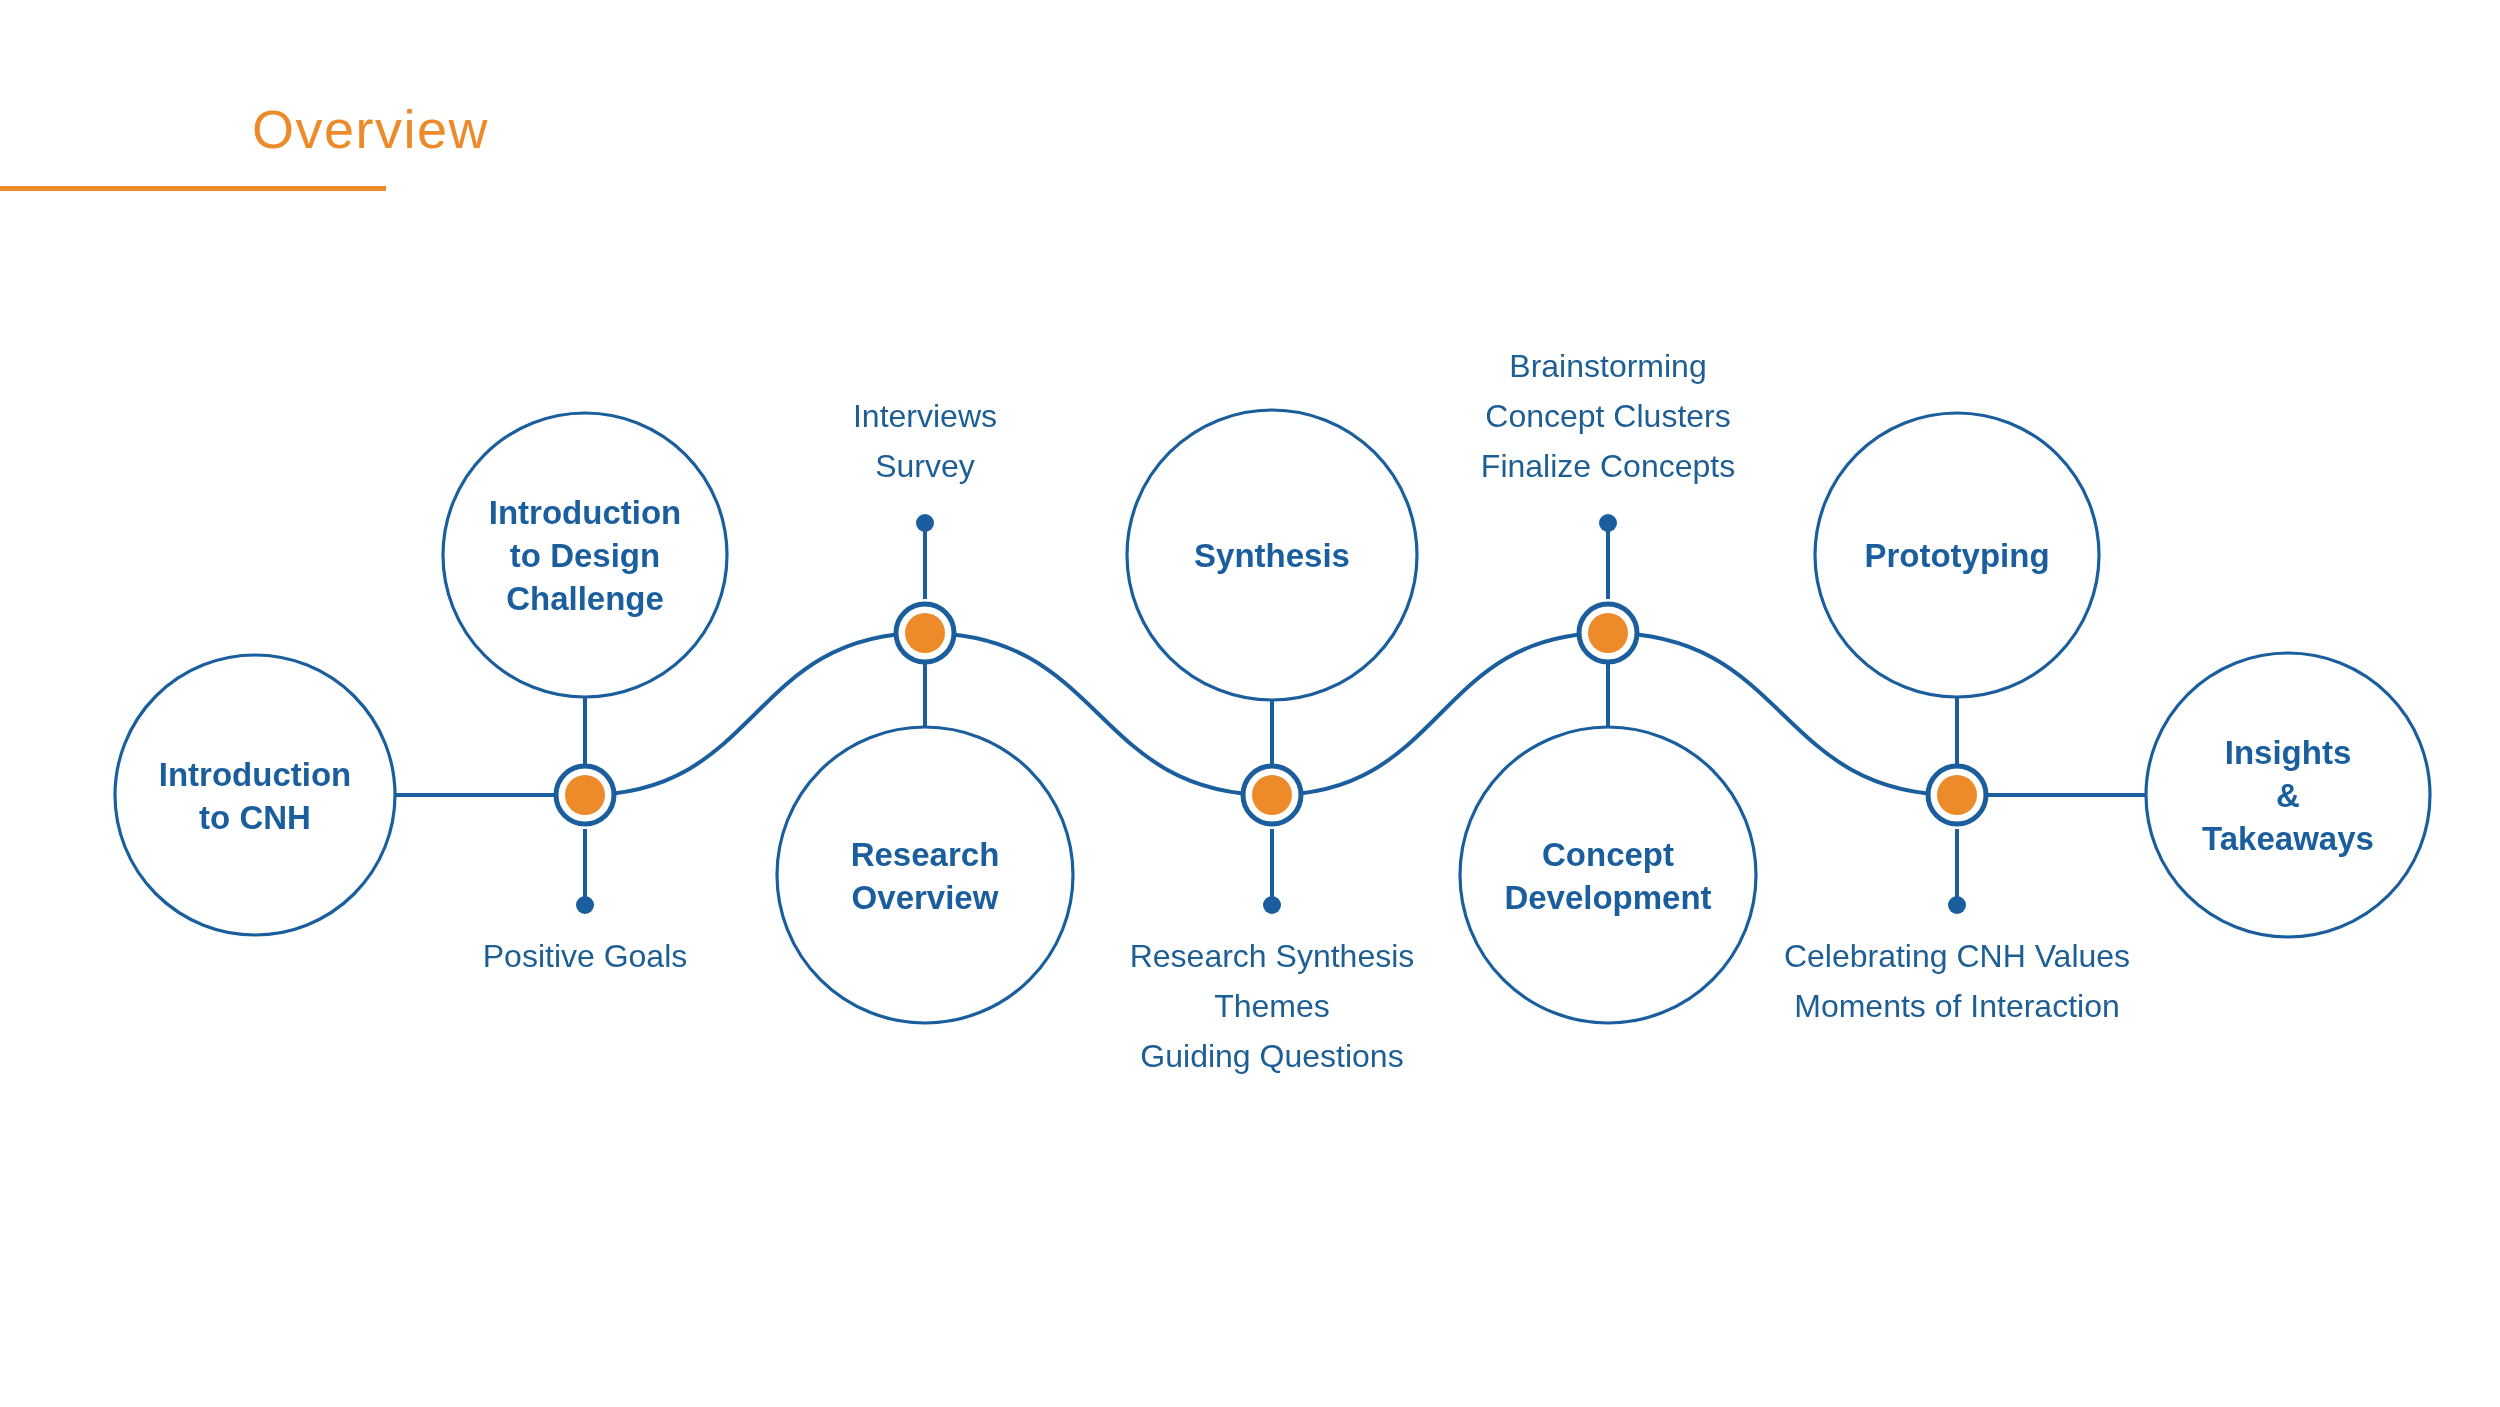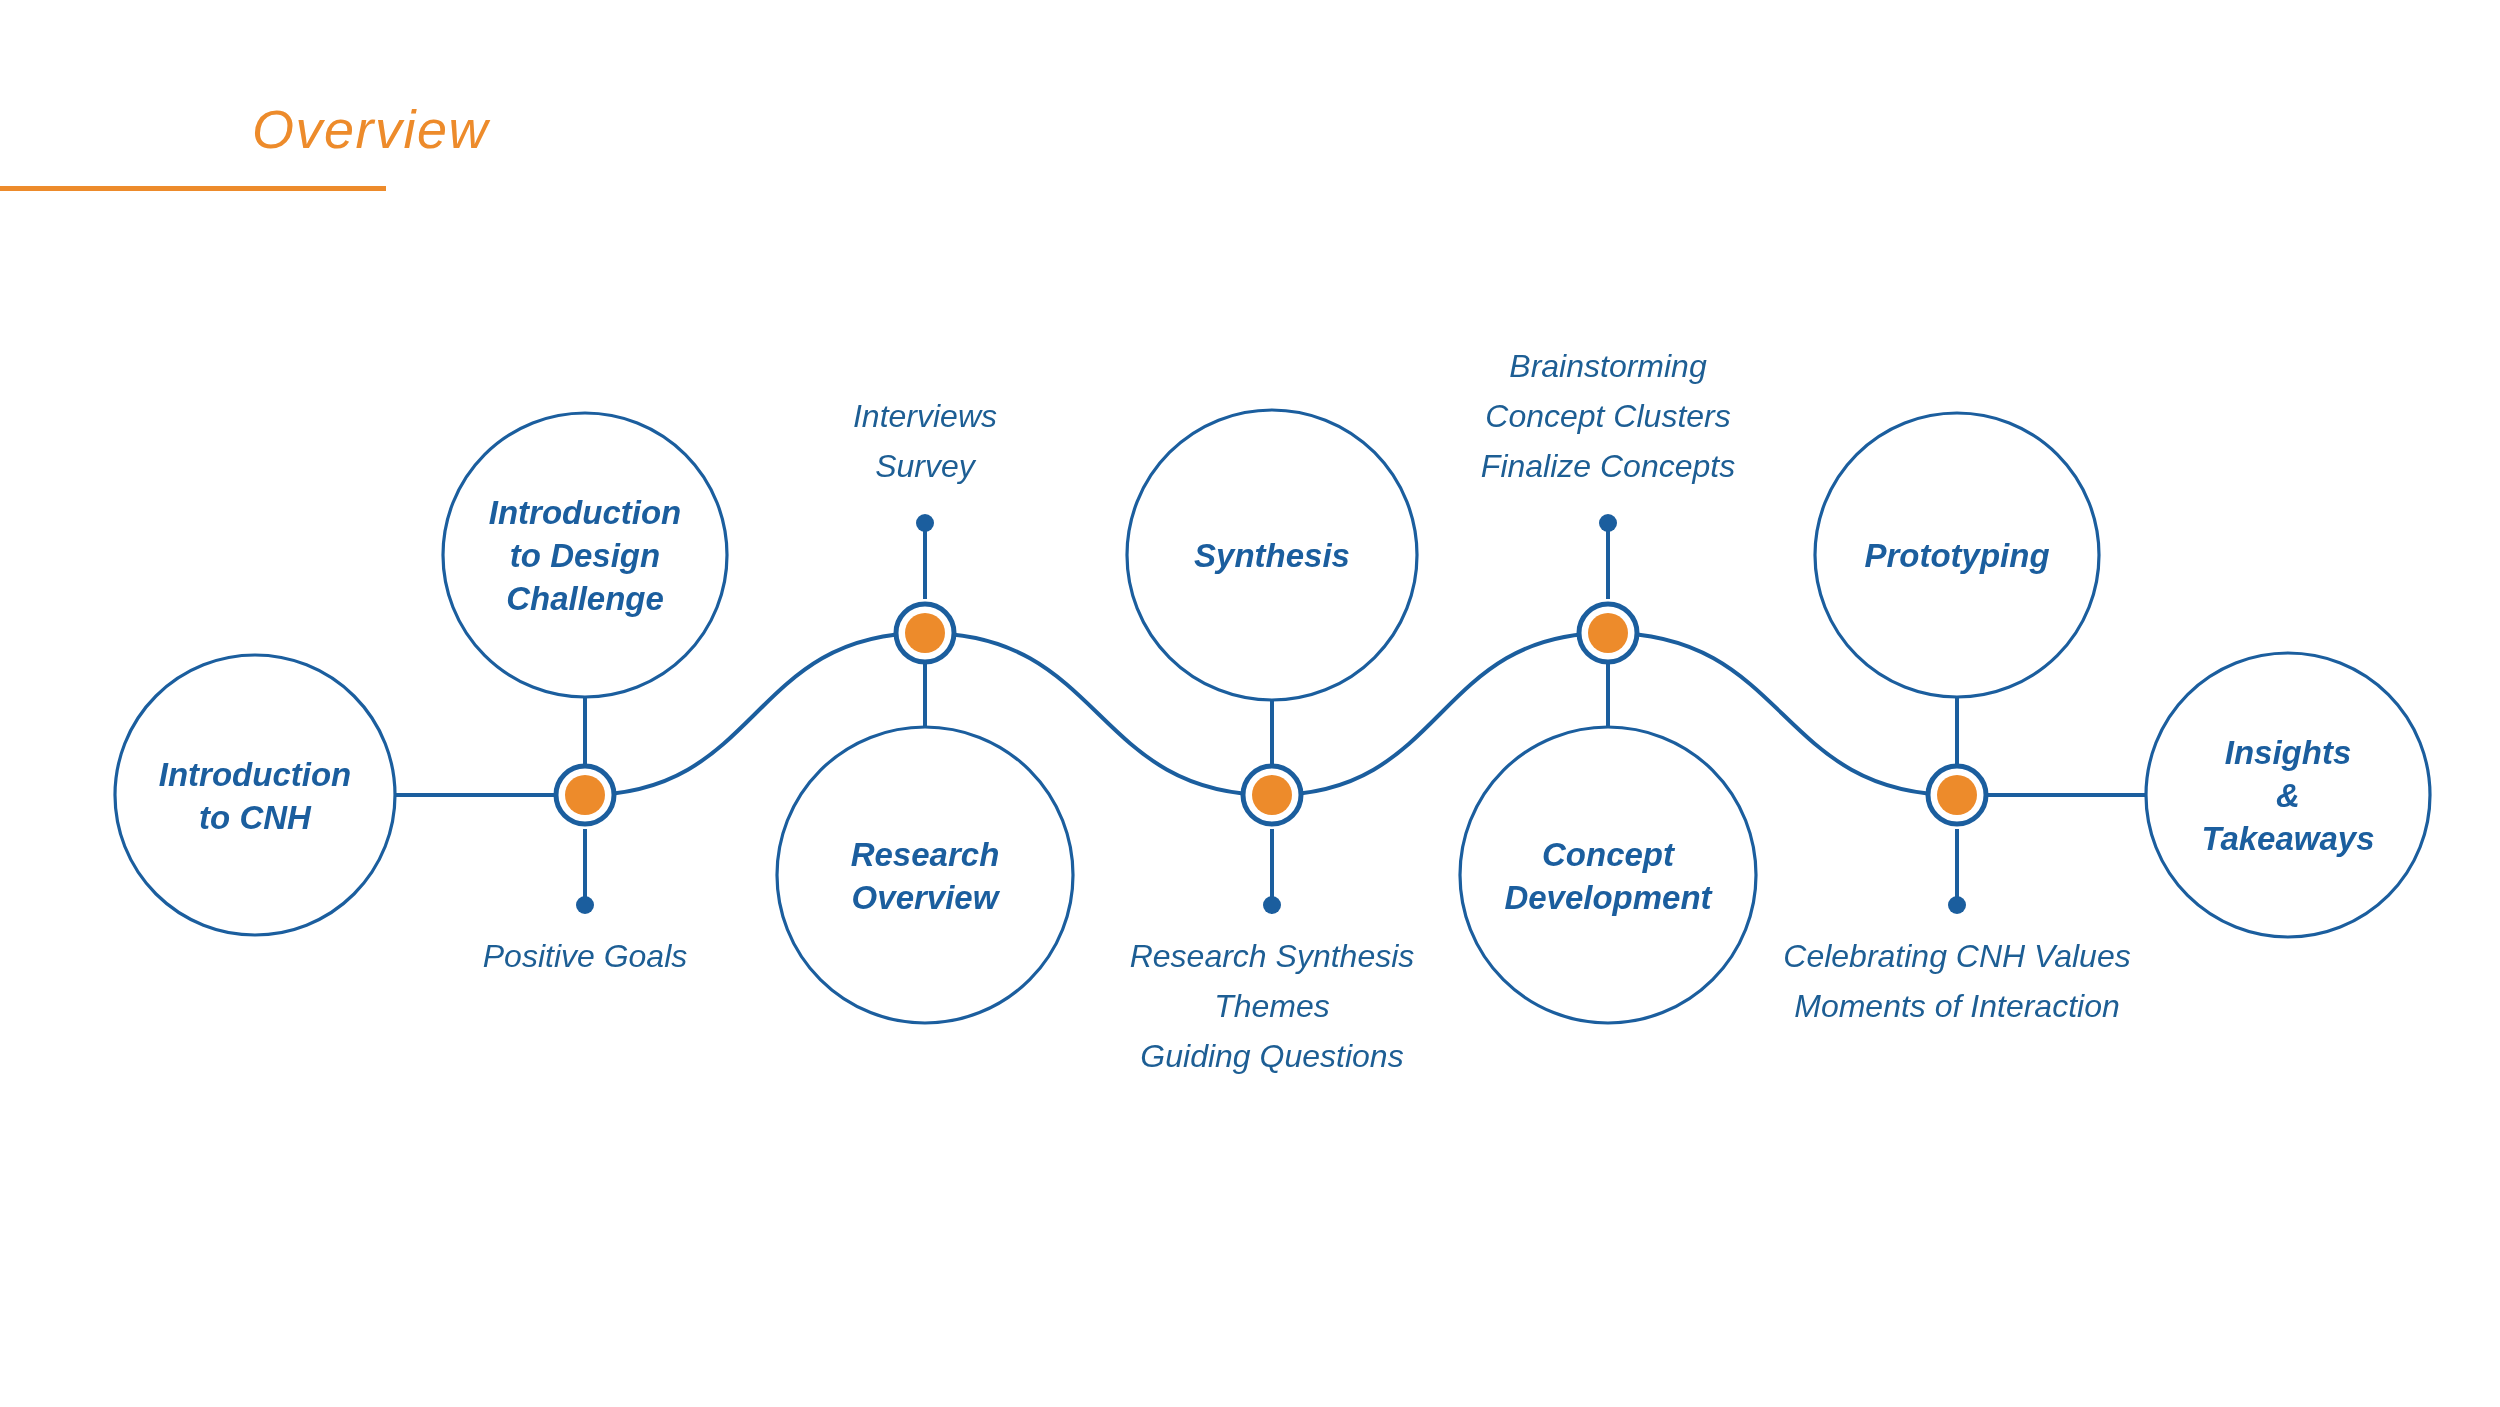--- a/index.html
+++ b/index.html
@@ -11,21 +11,20 @@
     width: 2500px;
     height: 1407px;
     font-family: "Liberation Sans", sans-serif;
     overflow: hidden;
     position: relative;
   }
   #slide {
     position: absolute;
     inset: 0;
     background: #ffffff;
-    font-style: italic;
   }
   
   #header {
     position: absolute;
     left: 0;
     top: 0;
     width: 2500px;
     height: 210px;
   }
   #page-title {

